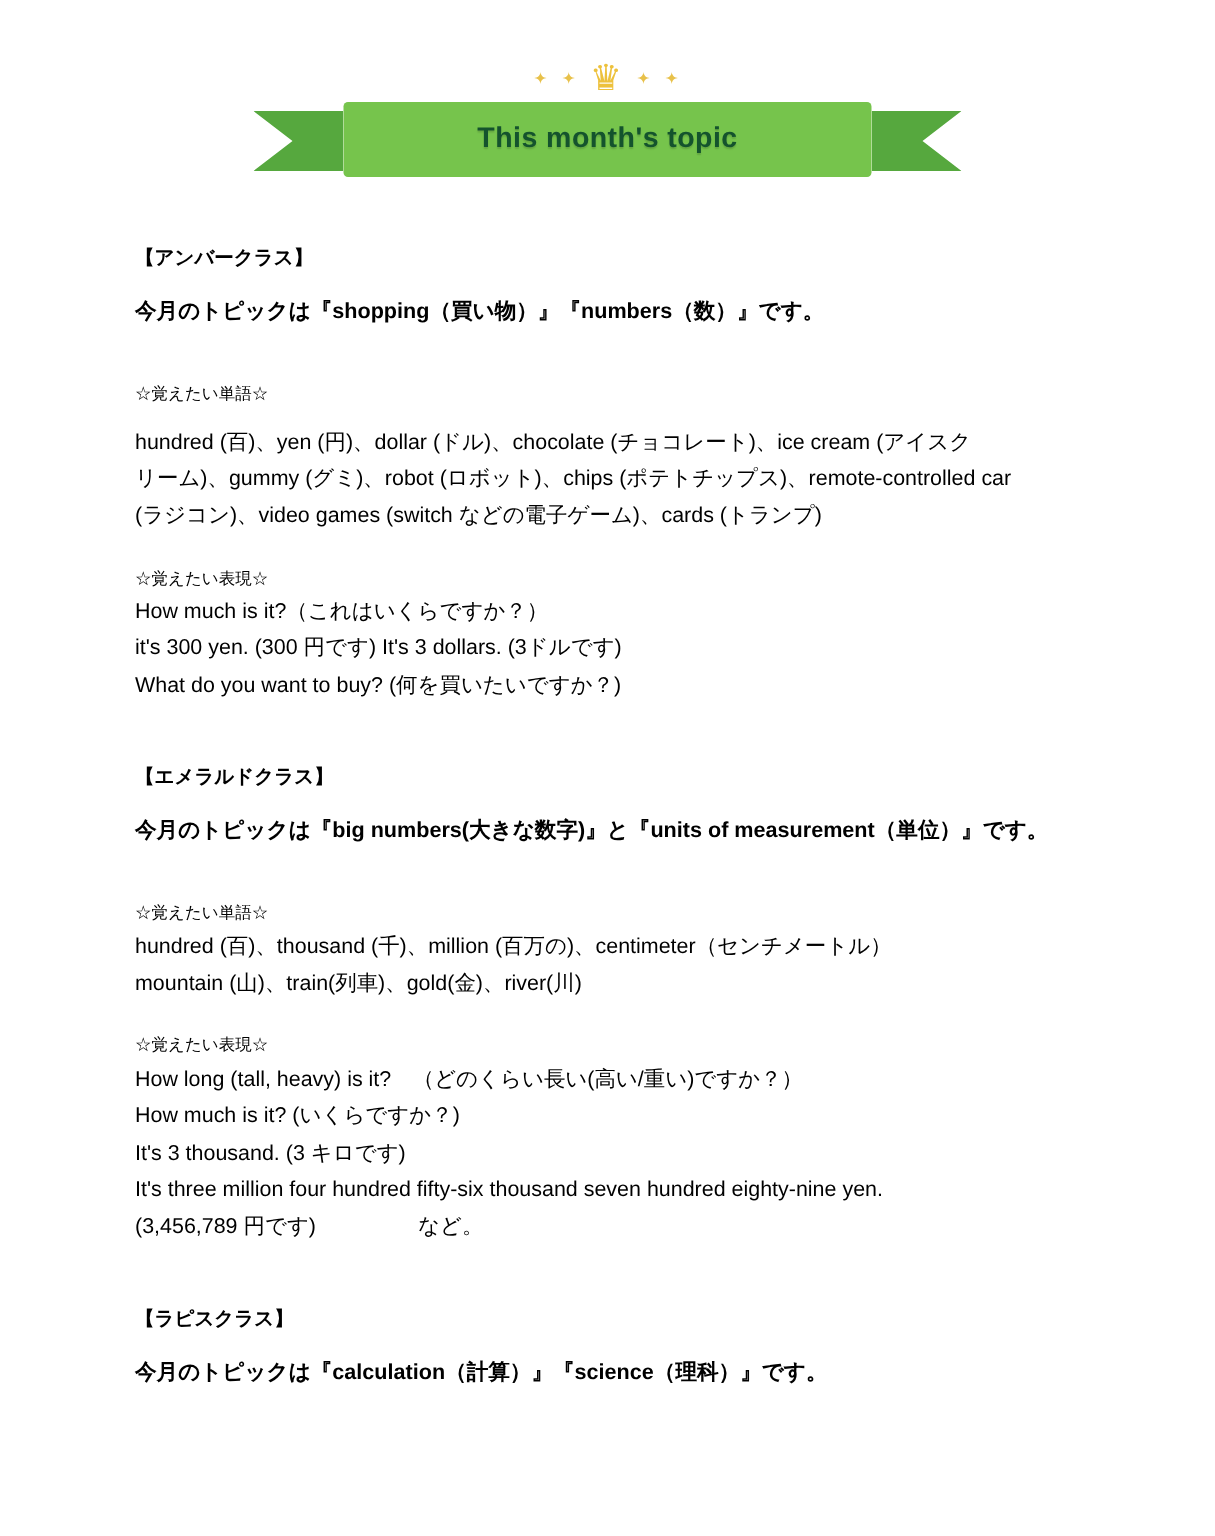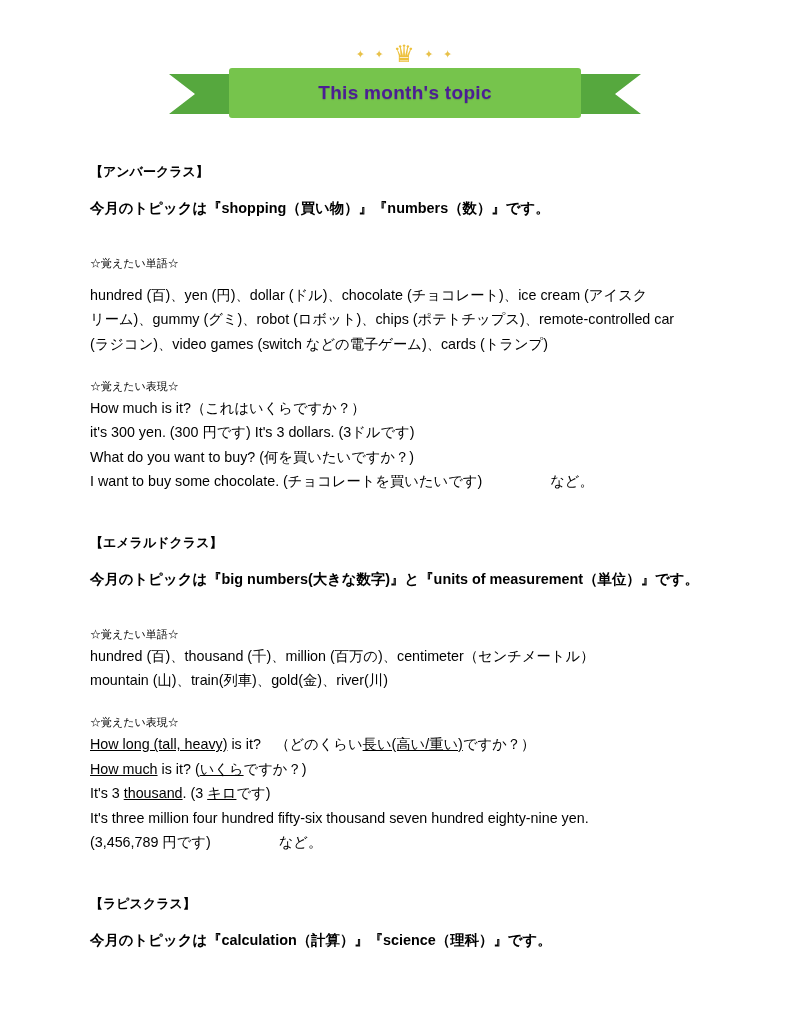--- a/index.html
+++ b/index.html
@@ -76,21 +76,21 @@
   .ribbon-body {
     position: absolute;
     inset: 0;
     background: #76c44c;
     border-radius: 3px;
     display: flex;
     align-items: center;
     justify-content: center;
   }
   .ribbon-title {
-    color: #4c1d95;
+    color: #14532d;
     font-weight: bold;
     font-size: 19px;
     letter-spacing: 0.3px;
     text-shadow: 0 1px 1px rgba(0,0,0,0.15);
   }
 
   
   .content {
     padding: 0 90px 0 90px;
     font-size: 14.4px;
@@ -120,21 +120,20 @@
     font-size: 14.3px;
     line-height: 1.58;
   }
   .gap {
     height: 10px;
   }
   .gap-lg {
     height: 20px;
   }
   .u {
-    text-decoration: underline;
   }
   .wide-space {
     display: inline-block;
     width: 68px;
   }
 </style>
 </head>
 <body>
 
 <div class="page">
@@ -165,23 +164,20 @@
       <p class="sub">☆覚えたい単語☆</p>
       <div class="gap"></div>
       <p class="block">hundred (百)、yen (円)、dollar (ドル)、chocolate (チョコレート)、ice cream (アイスク</p>
       <p class="block">リーム)、gummy (グミ)、robot (ロボット)、chips (ポテトチップス)、remote-controlled car</p>
       <p class="block">(ラジコン)、video games (switch などの電子ゲーム)、cards (トランプ)</p>
       <div class="gap"></div>
       <p class="sub">☆覚えたい表現☆</p>
       <p class="block">How much is it?（これはいくらですか？）</p>
       <p class="block">it's 300 yen. (300 円です)  It's 3 dollars. (3ドルです)</p>
       <p class="block">What do you want to buy? (何を買いたいですか？)</p>
-      <p class="block">
-        <span>I want to buy some chocolate. (チョコレートを買いたいです)</span><span class="wide-space"></span><span>など。</span>
-      </p>
     </div>
 
     <div class="gap-lg"></div>
 
     <div class="section">
       <div class="section-head">【エメラルドクラス】</div>
       <p class="lead">今月のトピックは『big numbers(大きな数字)』と『units of measurement（単位）』です。</p>
       <div class="gap"></div>
       <p class="sub">☆覚えたい単語☆</p>
       <p class="block">hundred (百)、thousand (千)、million (百万の)、centimeter（センチメートル）</p>

